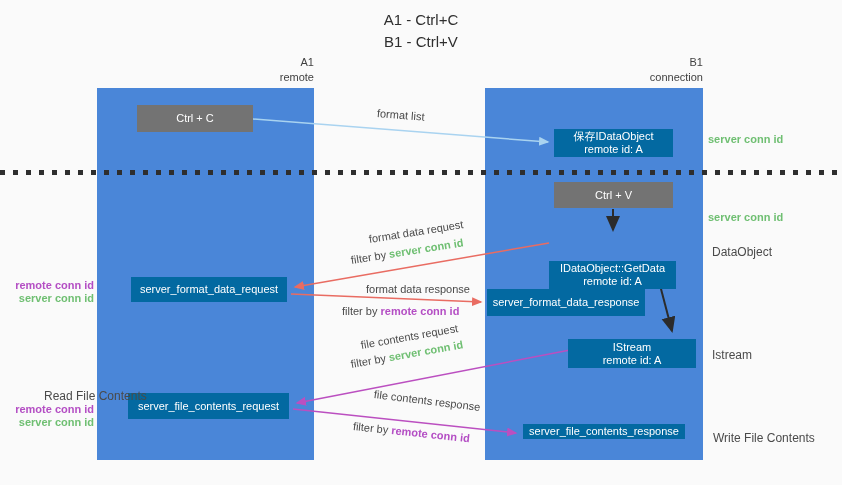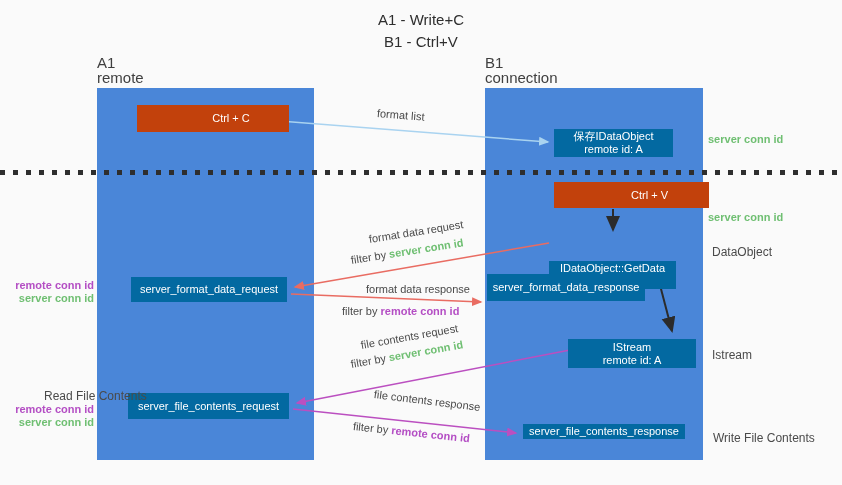--- a/index.html
+++ b/index.html
@@ -11,22 +11,22 @@
   }
   .stage { position:absolute; left:0; top:0; width:842px; height:485px; }
 
   .title {
     position:absolute; left:0; top:9px; width:842px;
     text-align:center; font-size:15px; color:#2e2e2e; line-height:22px;
     z-index:5;
   }
 
   .col-header {
-    position:absolute; top:55px; text-align:left;
-    font-size:15px; color:#3f3f3f; line-height:15px; z-index:5;
+    position:absolute; top:55px; text-align:right;
+    font-size:11px; color:#3f3f3f; line-height:15px; z-index:5;
   }
   .col-header.a1 { left:97px; width:217px; }
   .col-header.b1 { left:485px; width:218px; }
 
   .col { position:absolute; top:88px; height:372px; background:#4a86d8; z-index:1; }
   .col.a1 { left:97px; width:217px; }
   .col.b1 { left:485px; width:218px; }
 
   .dotted {
     position:absolute; left:0; top:170px; width:842px; height:5px; z-index:2;
@@ -34,29 +34,29 @@
   }
 
   svg.arrows { position:absolute; left:0; top:0; width:842px; height:485px; z-index:3; }
 
   .node {
     position:absolute; z-index:4;
     display:flex; flex-direction:column; align-items:center; justify-content:center;
     color:#ffffff; font-size:11px; line-height:13px; text-align:center;
     white-space:nowrap;
   }
-  .green  { background:#c2410c;padding-left:36px; }
+  .green  { background:#737373; }
   .orange { background:#0369a1; }
 
   .node.ctrl-c   { left:137px; top:105px; width:116px; height:27px; }
   .node.save-obj { left:554px; top:129px; width:119px; height:28px; }
   .node.ctrl-v   { left:554px; top:182px; width:119px; height:26px; }
   .node.getdata  { left:549px; top:237px; width:127px; height:28px;margin-top:24px; }
   .node.fmt-req  { left:131px; top:277px; width:156px; height:25px; }
-  .node.fmt-resp { left:487px; top:274px; width:158px; height:27px; }
+  .node.fmt-resp { left:487px; top:289px; width:158px; height:27px; }
   .node.istream  { left:568px; top:339px; width:128px; height:29px; }
   .node.file-req { left:128px; top:393px; width:161px; height:26px; }
   .node.file-resp{ left:523px; top:424px; width:162px; height:15px; }
 
   .lbl {
     position:absolute; z-index:5; font-size:11px; color:#4a4a4a;
     white-space:nowrap; line-height:13px;
   }
   .green-t { color:#6fbf72; font-weight:bold; }
   .mag-t   { color:#b44ec4; font-weight:bold; }
@@ -87,21 +87,21 @@
   .side-right.dobj { left:712px; top:245px; }
   .side-right.istr { left:712px; top:348px; }
   .side-right.wfc  { left:713px; top:431px; }
 </style>
 </head>
 <body>
 
 <div class="stage">
 
   <div class="title">
-    <div>A1 - Write+C</div>
+    <div>A1 - Ctrl+C</div>
     <div>B1 - Ctrl+V</div>
   </div>
 
   <div class="col-header a1">
     <div>A1</div>
     <div>remote</div>
   </div>
   <div class="col-header b1">
     <div>B1</div>
     <div>connection</div>

